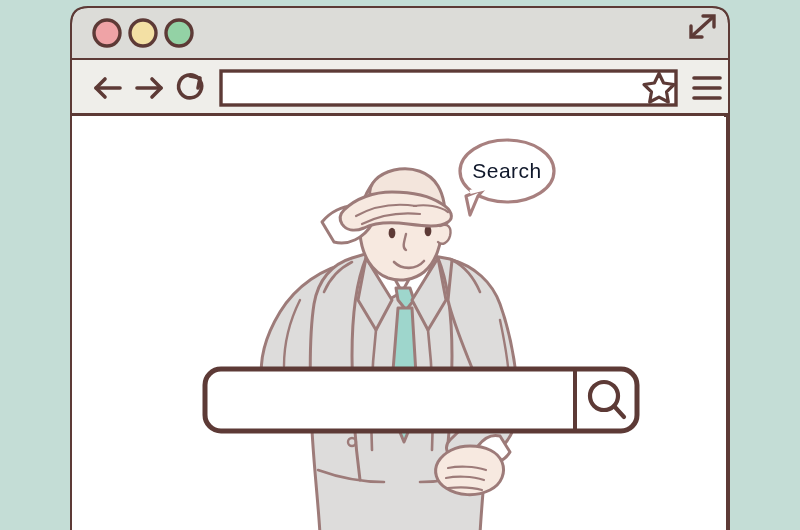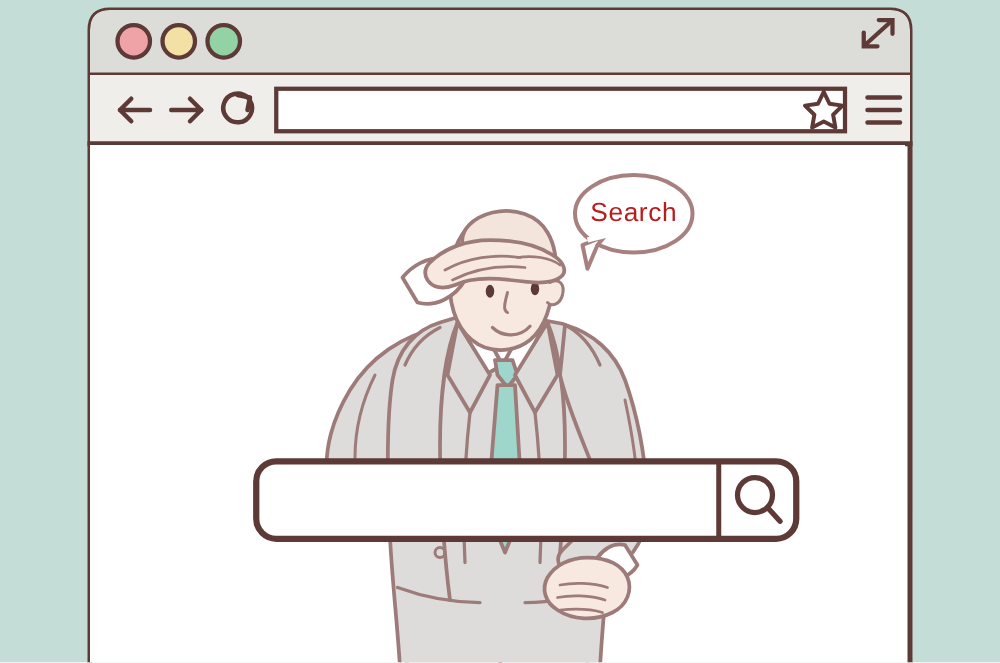--- a/index.html
+++ b/index.html
@@ -260,15 +260,15 @@
   <div class="hit" style="left:175px; top:72px;  width:34px; height:32px;"></div>
   <div class="hit" style="left:638px; top:70px;  width:42px; height:36px;"></div>
   <div class="hit" style="left:690px; top:70px;  width:36px; height:36px;"></div>
 
   <input class="hit" type="text" style="left: 223px; top: 73px; width: 450px; height: 30px; border: none; outline: none; background: transparent; font-family: &quot;Liberation Sans&quot;, sans-serif; font-size: 14px; color: rgb(93, 58, 54);" value="" placeholder="">
 
   <input class="hit" type="text" style="left: 222px; top: 382px; width: 340px; height: 36px; border: none; outline: none; background: transparent; font-family: &quot;Liberation Sans&quot;, sans-serif; font-size: 18px; color: rgb(93, 58, 54);" value="" placeholder="">
 
   <div class="hit" style="left:578px; top:371px; width:58px; height:58px;"></div>
 
-  <div class="hit" style="left:460px; top:156px; width:94px; height:30px; display:flex; align-items:center; justify-content:center; font-size:21px; color:#b91c1c; letter-spacing:0.5px; font-family:'Liberation Sans', sans-serif;">Search</div>
+  <div class="hit" style="left:460px; top:156px; width:94px; height:30px; display:flex; align-items:center; justify-content:center; font-size:21px; color:#0f172a; letter-spacing:0.5px; font-family:'Liberation Sans', sans-serif;">Search</div>
 
 </div>
 
 </body></html>

